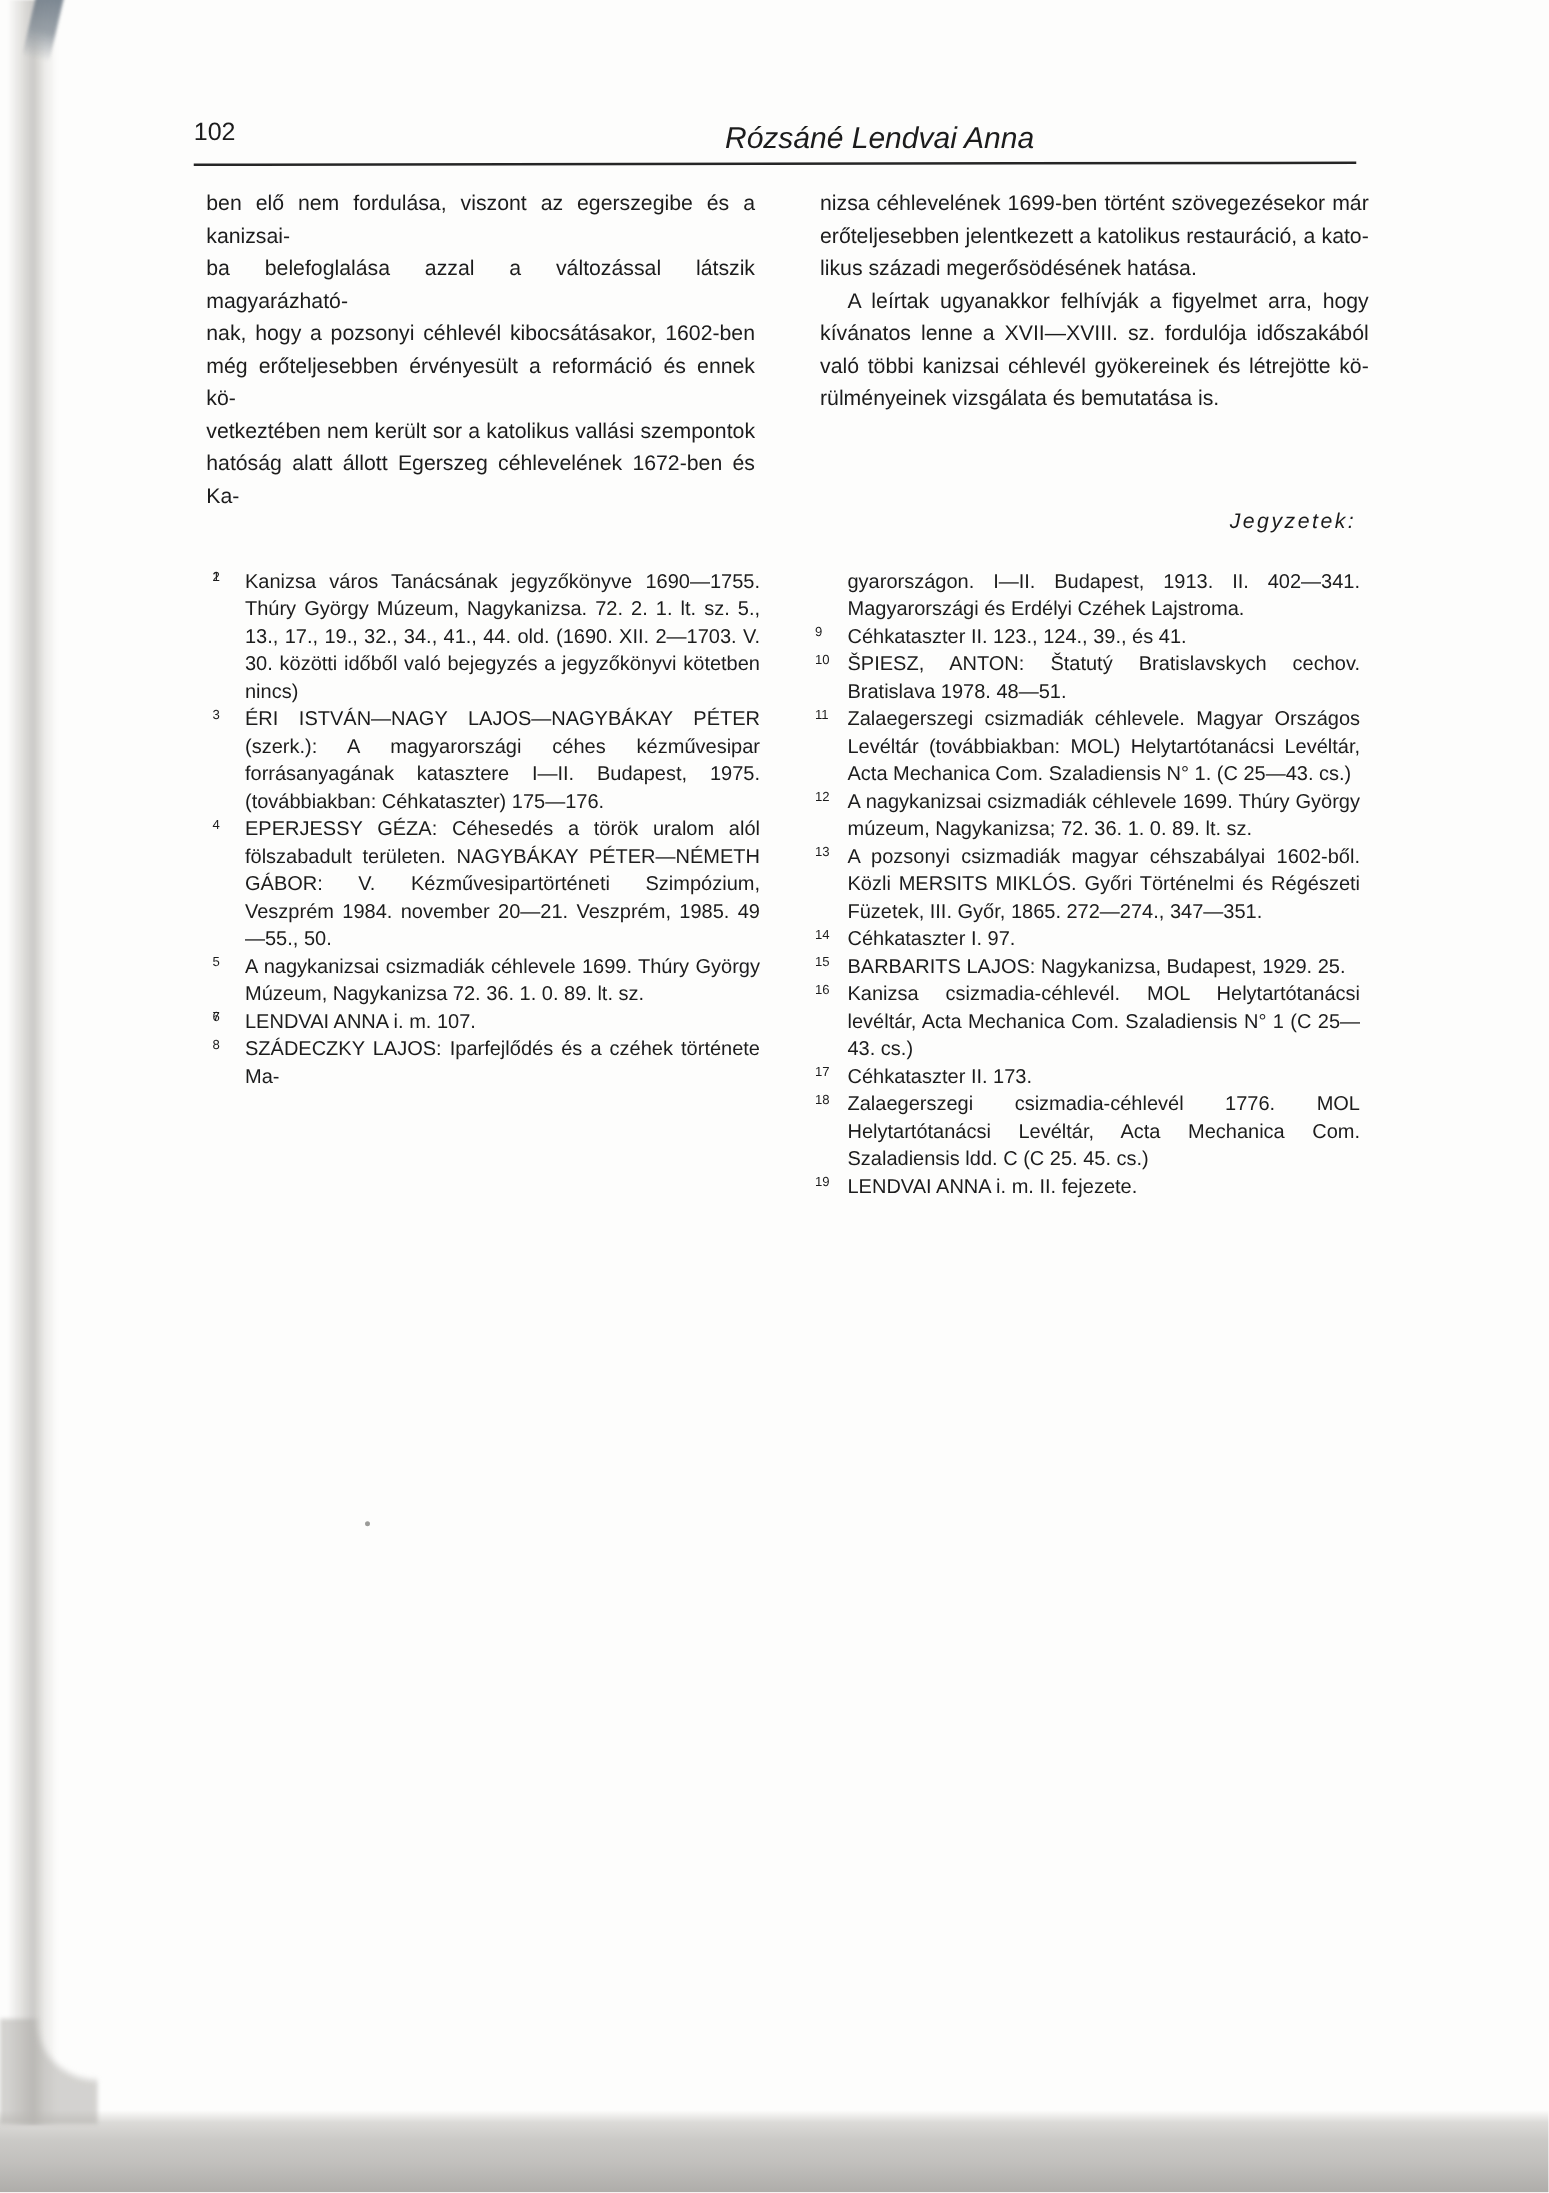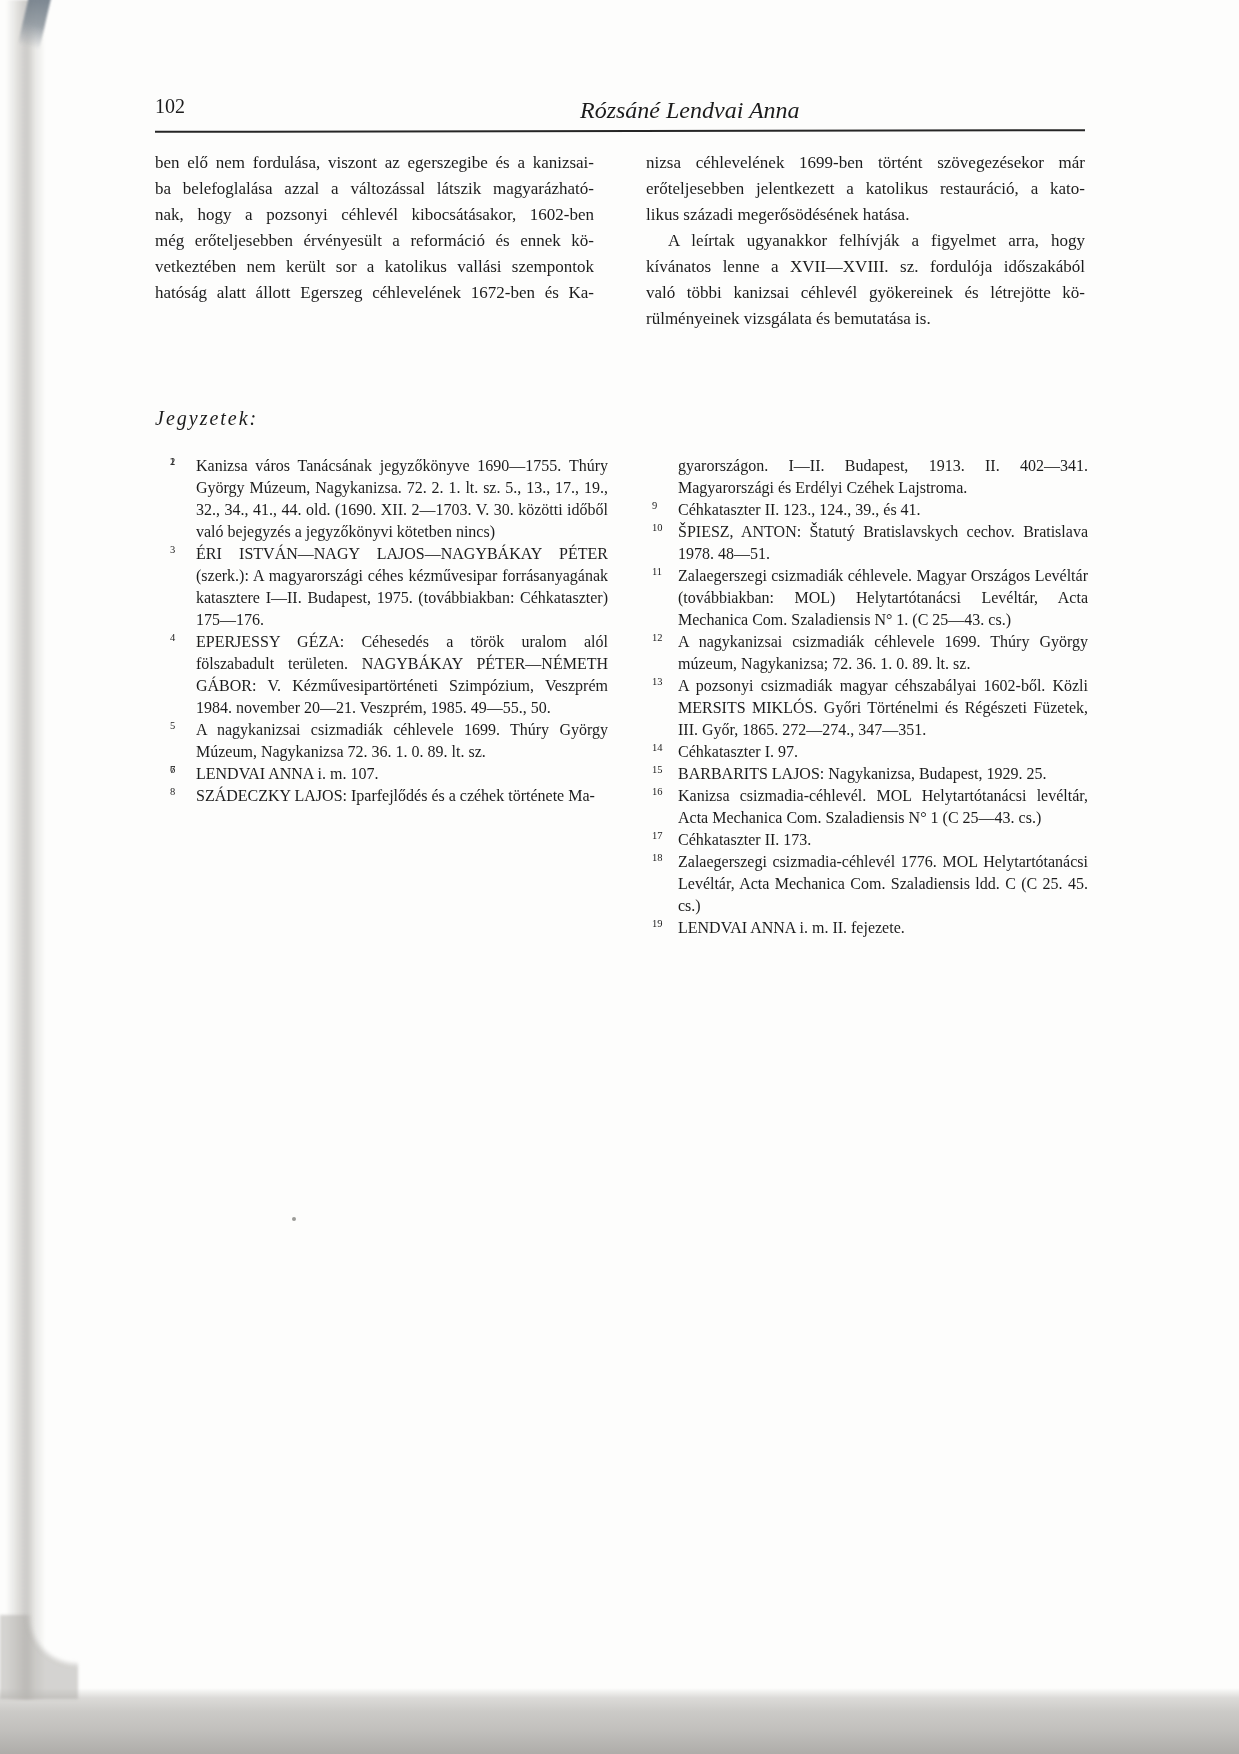--- a/index.html
+++ b/index.html
@@ -1,21 +1,21 @@
 <!DOCTYPE html>
 <html><head>
 <meta charset="utf-8">
 <style>
   html,body { margin:0; padding:0; background:#ffffff; }
   .page {
     position:relative;
     width:1239px; height:1754px;
     background:#fdfdfc;
     overflow:hidden;
-    font-family:Liberation Serif, serif;
+    font-family:Liberation Sans, sans-serif;
     color:#1c1c1c;
   }
 
   
   .left-shadow {
     position:absolute; left:6px; top:0; width:40px; height:1700px;
     background:linear-gradient(to right,
       rgba(190,188,184,0) 0%,
       rgba(200,198,194,0.45) 25%,
       rgba(168,166,162,0.55) 48%,
@@ -53,31 +53,31 @@
     border-radius:50%; background:#9b9b98;
   }
 
   
   .pagenum  { position:absolute; left:155px; top:95px; font-size:20px; }
   .runtitle { position:absolute; left:580px; top:97px; font-size:24px; font-style:italic; }
   .hrule    { position:absolute; left:155px; top:130px; width:930px; height:2px;
               background:#262626; transform:rotate(-0.1deg); }
 
   
-  .bodycols { position:absolute; left:155px; top:150px; width:930px;
+  .bodycols { position:absolute; left:165px; top:150px; width:930px;
               display:flex; gap:52px; }
   .bodycol  { width:445px; font-size:17px; line-height:26px; }
   .bline    { text-align:justify; text-align-last:justify; }
   .bline.end{ text-align-last:left; }
   .bline.ind{ text-indent:22px; }
 
   
   .notes-heading {
     position:absolute; left:155px; top:407px; width:930px;
-    text-align:left; font-style:italic; font-size:20px; letter-spacing:2px;
+    text-align:right; font-style:italic; font-size:17px; letter-spacing:2px;
   }
   .fncol { position:absolute; top:455px; font-size:16px; line-height:22px; }
   .fnleft  { left:166px; width:442px; }
   .fnright { left:648px; width:440px; }
   .fnote { position:relative; padding-left:30px; text-align:justify; }
   .fnum  { position:absolute; left:4px; top:2px; font-size:10.5px; line-height:1; }
 </style>
 </head>
 <body>
 

